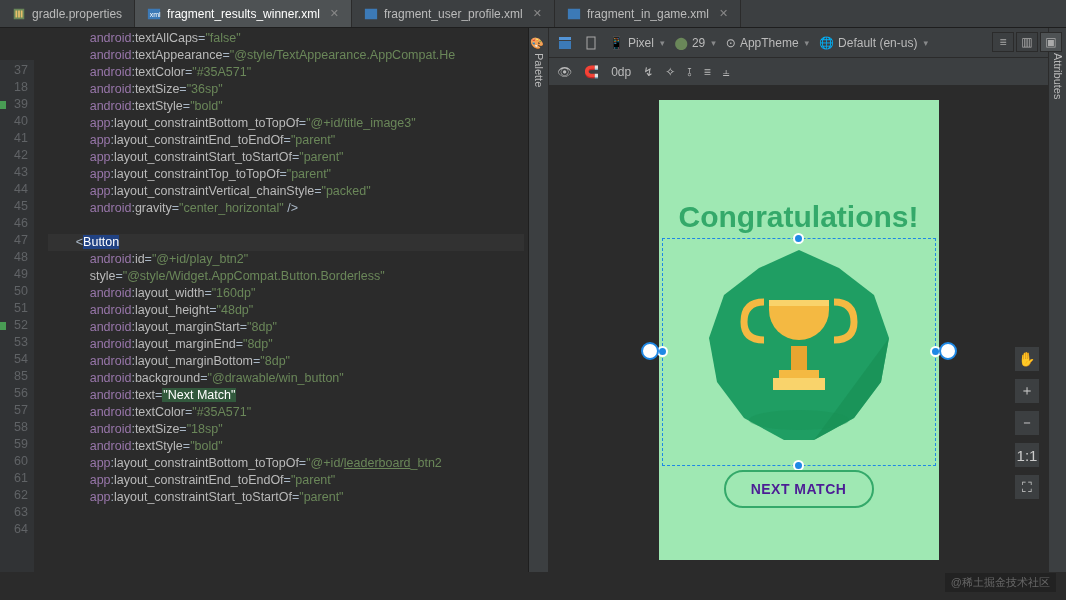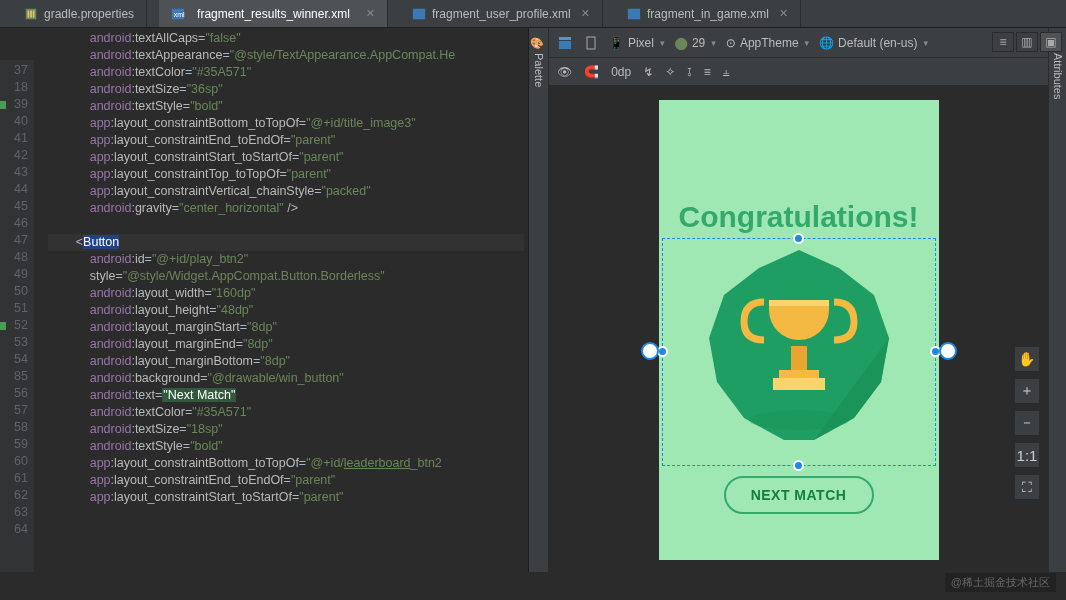--- a/index.html
+++ b/index.html
@@ -1,21 +1,21 @@
 <!DOCTYPE html>
 <html><head>
 <meta charset="utf-8">
 <style>
 * { margin:0; padding:0; box-sizing:border-box; font-family:"Segoe UI",Arial,sans-serif; }
 body { width:1066px; height:600px; background:#2b2b2b; color:#a9b7c6; overflow:hidden; font-size:12px; position:relative; }
 
 
 .tabs { height:28px; background:#3c3f41; display:flex; border-bottom:1px solid #1e1e1e; }
-.tab { display:flex; align-items:center; padding:0 12px; border-right:1px solid #2b2b2b; color:#bbb; font-size:12px; gap:6px; cursor:pointer;margin-left:12px; }
-.tab.active { background:#4e5254; color:#fff;gap:12px; }
+.tab { display:flex; align-items:center; padding:0 12px; border-right:1px solid #2b2b2b; color:#bbb; font-size:12px; gap:6px; cursor:pointer; }
+.tab.active { background:#4e5254; color:#fff; }
 .tab .icon { width:14px; height:14px; }
 .tab .close { color:#888; margin-left:4px; font-size:11px; }
 
 
 .main { display:flex; height:544px; }
 .left { width:528px; display:flex; flex-direction:column; background:#2b2b2b; }
 .right { flex:1; display:flex; background:#3c3f41; border-left:1px solid #1e1e1e; }
 
 
 .editor { flex:1; display:flex; overflow:hidden; font-family:"JetBrains Mono",Consolas,monospace; font-size:12.5px; line-height:17px; }
@@ -51,21 +51,21 @@
 
 .viewmode { position:absolute; top:32px; right:4px; display:flex; gap:2px; }
 .viewmode .vm { width:22px; height:20px; background:#3c3f41; cursor:pointer; display:flex; align-items:center; justify-content:center; color:#aaa; border:1px solid #2b2b2b; }
 .viewmode .vm.active { background:#4e5254; }
 
 
 .canvas { flex:1; background:#2b2b2b; display:flex; align-items:flex-start; justify-content:center; padding:14px 0; position:relative; overflow:hidden; }
 .phone { width:280px; height:460px; background:#9fe8b3; position:relative; }
 
 .congrats { position:absolute; top:100px; left:0; right:0; text-align:center; font-size:30px; font-weight:bold; color:#34a96a; font-family:Arial,sans-serif;}
-.nextbtn { position:absolute; bottom:46px; left:50%; transform:translateX(-50%); width:150px; height:38px; border:2px solid #34a96a; border-radius:20px; display:flex; align-items:center; justify-content:center; color:#15803d; font-weight:bold; font-size:14px; background:transparent; letter-spacing:0.5px;}
+.nextbtn { position:absolute; bottom:52px; left:50%; transform:translateX(-50%); width:150px; height:38px; border:2px solid #34a96a; border-radius:20px; display:flex; align-items:center; justify-content:center; color:#4c1d95; font-weight:bold; font-size:14px; background:transparent; letter-spacing:0.5px;}
 .leaderbds { position:absolute; bottom:14px; left:0; right:0; text-align:center; color:#34a96a; font-size:12px; font-weight:bold; letter-spacing:1px;}
 
 .trophy-badge { position:absolute; top:140px; left:50%; transform:translateX(-50%); width:220px; height:220px;}
 
 
 .selbox { position:absolute; top:138px; left:3px; right:3px; height:228px; border:1px dashed #1e88e5; }
 .selhandle { width:11px; height:11px; background:#1e88e5; border-radius:50%; border:2px solid #fff; position:absolute; }
 .sh1 { top:-6px; left:50%; margin-left:-6px; }
 .sh2 { bottom:-6px; left:50%; margin-left:-6px; }
 .sh3 { left:-6px; top:50%; margin-top:-6px; }

